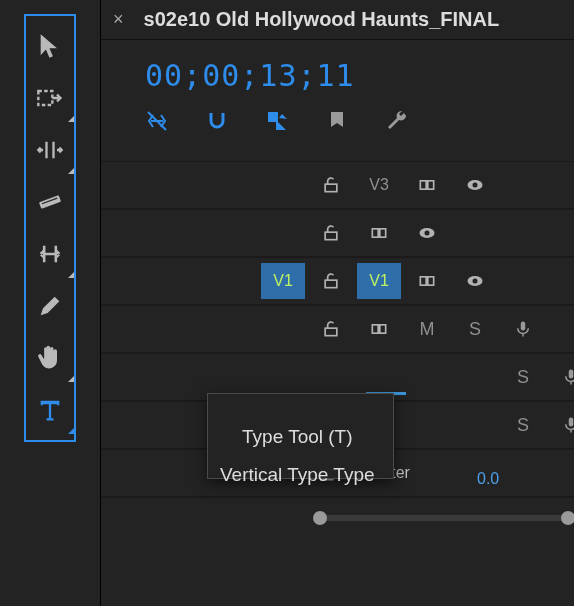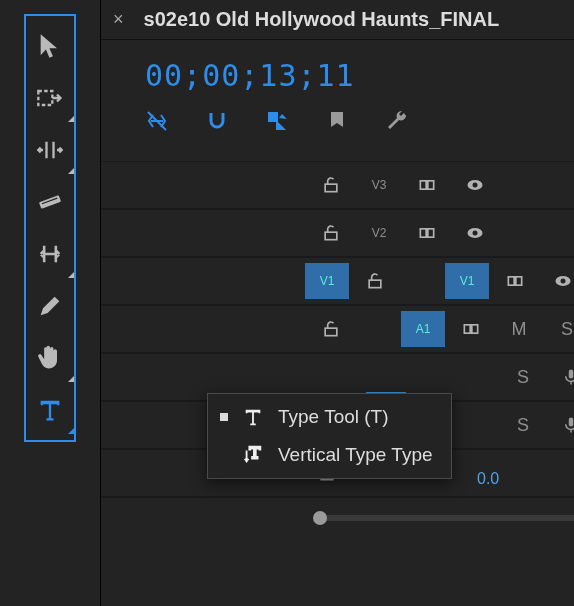--- a/index.html
+++ b/index.html
@@ -109,24 +109,24 @@
     gap: 4px;
     position: relative;
   }
   .cell {
     width: 44px;
     height: 36px;
     display: flex;
     align-items: center;
     justify-content: center;
     color: #9a9a9a;
-    font-size: 12px;
+    font-size: 16px;
   }
   .cell.label { color: #8f8f8f; }
-  .cell.label.blue { background: #2f6ea8; color: #5eead4; margin-left: 44px; }
+  .cell.label.blue { background: #2f6ea8; color: #bef264; }
   .cell.tog svg { width: 20px; height: 20px; }
   .cell.tog { color: #b2b2b2; }
   .cell.letter { color: #8f8f8f; font-size: 18px; }
   .cell.mic svg { width: 18px; height: 18px; }
   .master-row { padding-left: 204px; }
   .master-row .master-label { color: #bfbfbf; margin-left: 8px; width: 72px; }
   .master-row .master-val { color: #4ea0e8; margin-left: 40px; margin-top: 12px; }
 
   .slider-row {
     height: 40px;
@@ -166,20 +166,21 @@
   }
   .flyout .item {
     display: flex;
     align-items: center;
     height: 38px;
     padding: 0 18px 0 12px;
     gap: 14px;
     color: #ddd;
     font-size: 19px;
     white-space: nowrap;
+    flex-direction: column;
   }
   .flyout .item .dot { width: 8px; height: 8px; background: #ddd; }
   .flyout .item .dot.blank { background: transparent; }
   .flyout .item svg { width: 22px; height: 22px; color: #eee; }
   .a1-underline {
     position: absolute;
     left: 265px;
     top: 392px;
     width: 40px;
     height: 3px;
@@ -294,21 +295,20 @@
       </div>
 
       <div class="track">
         <div class="cell" style="width:44px"></div>
         <div class="cell tog">
             <svg viewBox="0 0 24 24" fill="none" stroke="currentColor" stroke-width="2">
               <rect x="5" y="11" width="14" height="9"></rect>
               <path d="M8 11V7a4 4 0 017-2"></path>
             </svg>
           </div>
-        <div class="cell label">V2</div>
         <div class="cell tog">
             <svg viewBox="0 0 24 24" fill="none" stroke="currentColor" stroke-width="2">
               <rect x="4" y="7" width="7" height="10"></rect>
               <rect x="13" y="7" width="7" height="10"></rect>
             </svg>
           </div>
         <div class="cell tog">
             <svg viewBox="0 0 24 24" fill="currentColor">
               <ellipse cx="12" cy="12" rx="9" ry="6"></ellipse>
               <circle cx="12" cy="12" r="3" fill="#232323"></circle>
@@ -340,21 +340,20 @@
       </div>
 
       <div class="track">
         <div class="cell" style="width:44px"></div>
         <div class="cell tog">
             <svg viewBox="0 0 24 24" fill="none" stroke="currentColor" stroke-width="2">
               <rect x="5" y="11" width="14" height="9"></rect>
               <path d="M8 11V7a4 4 0 017-2"></path>
             </svg>
           </div>
-        <div class="cell label blue">A1</div>
         <div class="cell tog">
             <svg viewBox="0 0 24 24" fill="none" stroke="currentColor" stroke-width="2">
               <rect x="4" y="7" width="7" height="10"></rect>
               <rect x="13" y="7" width="7" height="10"></rect>
             </svg>
           </div>
         <div class="cell letter">M</div>
         <div class="cell letter">S</div>
         <div class="cell mic">
             <svg viewBox="0 0 24 24" fill="currentColor">

